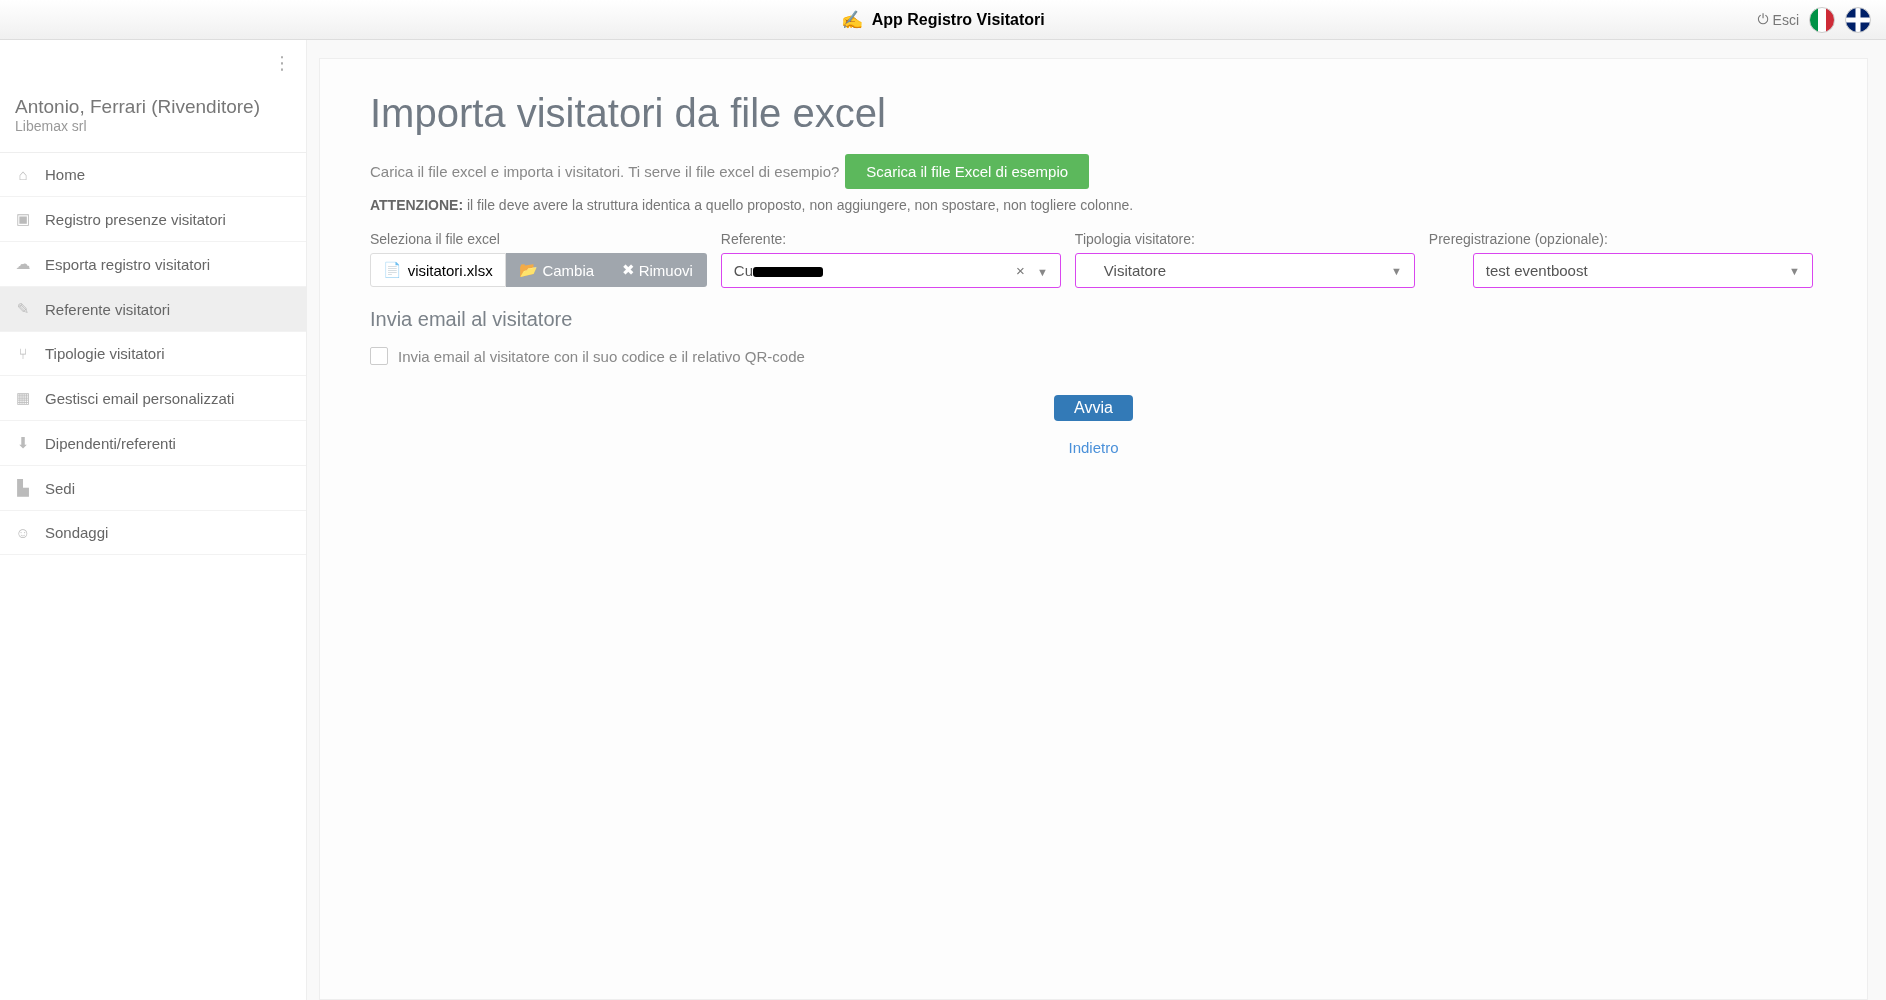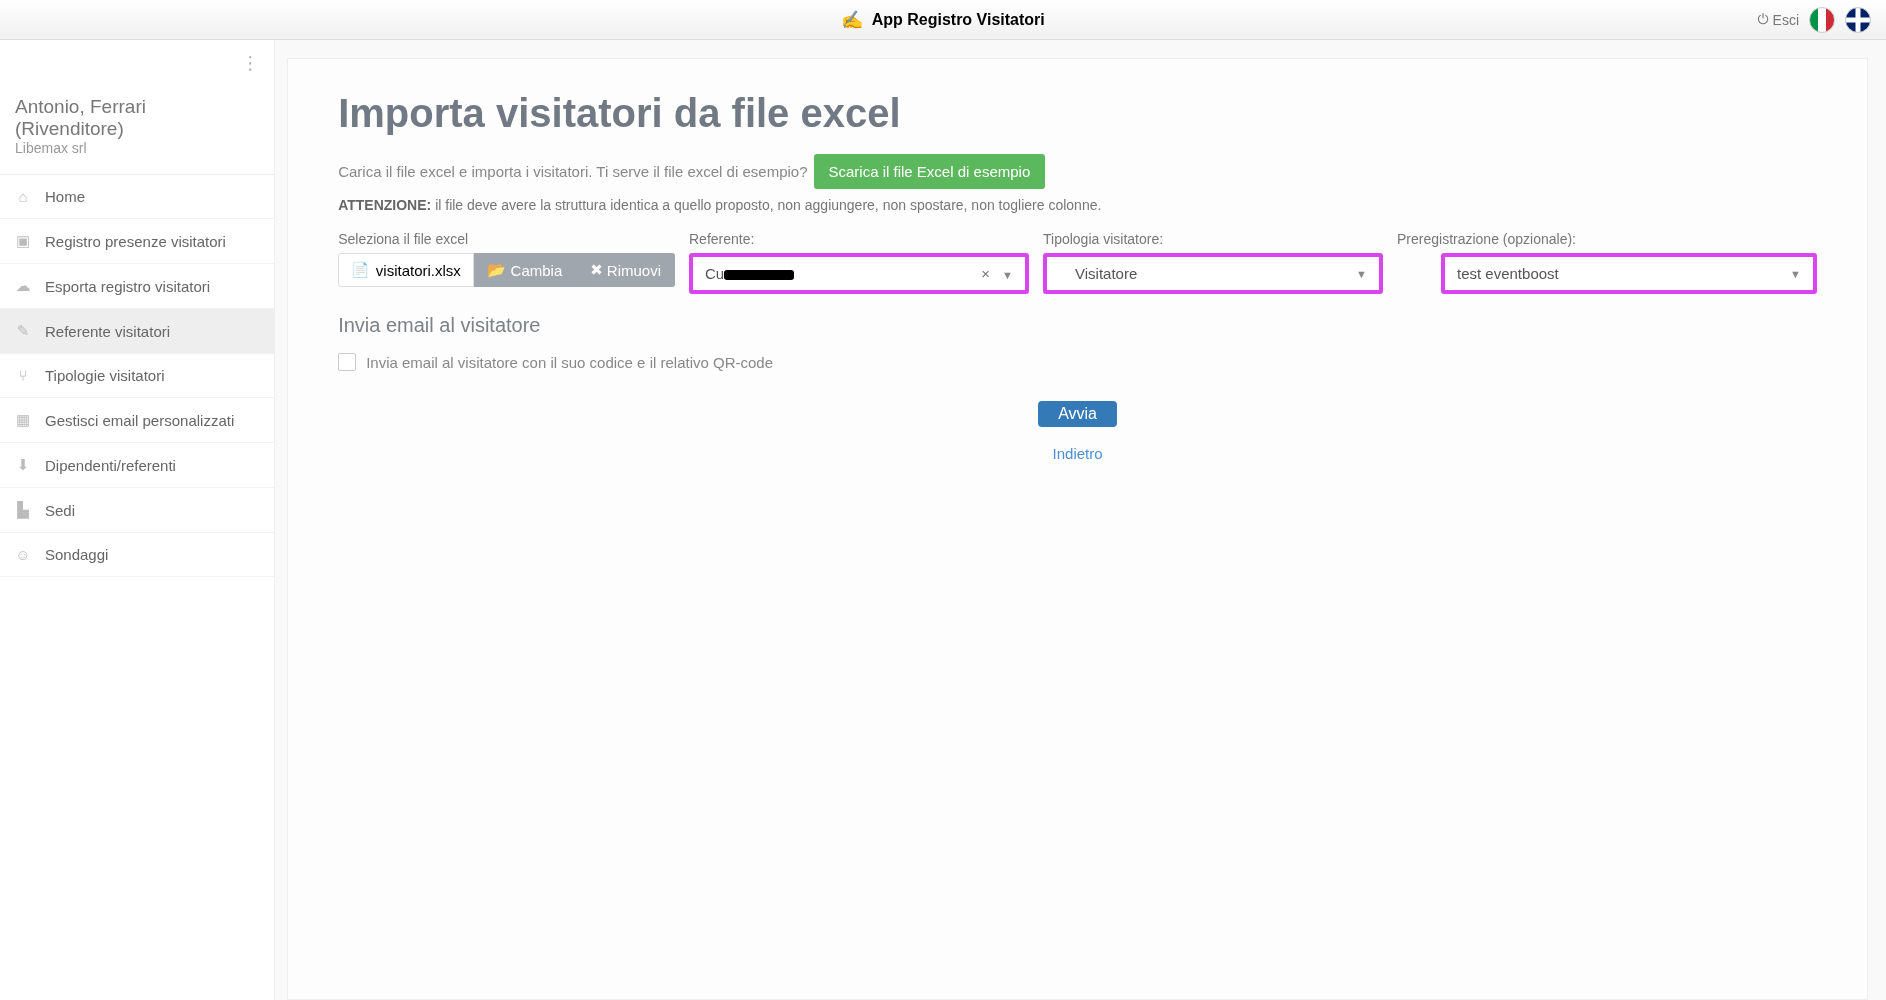--- a/index.html
+++ b/index.html
@@ -18,37 +18,37 @@
 .container { display:flex; }
 .sidebar { width:307px; background:#fff; min-height:960px; border-right:1px solid #eee; }
 .sidebar-dots { text-align:right; color:#aaa; font-size:18px; padding:12px 15px; }
 .profile { padding:10px 15px 18px; border-bottom:1px solid #eee; }
 .profile-name { color:#777; font-size:19px; font-weight:400; }
 .profile-sub { color:#999; font-size:14px; }
 .nav-item { display:flex; align-items:center; gap:14px; padding:13px 15px; color:#666; font-size:15px; border-bottom:1px solid #f2f2f2; cursor:pointer; }
 .nav-item.active { background:#eee; }
 .nav-item i { color:#bbb; width:16px; display:inline-block; text-align:center; font-style:normal; }
 .main { flex:1; padding:32px 50px; background:#fdfdfd; margin:18px 18px 0 12px; border:1px solid #eee; }
-.page-title { font-size:40px; font-weight:700; color:#717a84; margin-bottom:18px; }
+.page-title { font-size:40px; font-weight:400; color:#717a84; margin-bottom:18px; }
 .info-line { font-size:15px; color:#888; margin-bottom:4px; display:flex; align-items:center; gap:6px; flex-wrap:wrap; }
-.btn-green { background:#5cb85c; color:#fff; border:none; padding:9px 15px; font-size:15px; border-radius:3px; cursor:pointer; }
+.btn-green { background:#5cb85c; color:#fff; border:none; padding:9px 21px; font-size:15px; border-radius:3px; cursor:pointer; }
 .attn { font-size:14px; color:#777; margin-top:8px; margin-bottom:18px; }
 .attn b { color:#666; }
 .form-row { display:flex; gap:14px; margin-bottom:20px; }
 .form-group { display:flex; flex-direction:column; gap:6px; }
 .form-label { font-size:14px; color:#777; }
 .file-group { display:flex; }
 .file-name { background:#fff; border:1px solid #ddd; padding:7px 12px; font-size:15px; border-radius:3px 0 0 3px; display:flex; align-items:center; gap:6px; }
 .btn-gray { background:#a0a6ad; color:#fff; border:none; padding:8px 14px; font-size:15px; cursor:pointer; display:flex; align-items:center; gap:4px; }
 .btn-gray.mid { border-radius:0; }
 .btn-gray.last { border-radius:0 3px 3px 0; }
-.select-box { background:#fff; border:4px solid #d946ef; border-radius:3px; padding:8px 12px; font-size:15px; color:#555; display:flex; align-items:center; justify-content:space-between; }
+.select-box { background:#fff; border:1px solid #d946ef; border-radius:3px; padding:8px 12px; font-size:15px; color:#555; display:flex; align-items:center; justify-content:space-between; }
 .select-box.ref { width:340px; }
 .select-box.tip { width:340px;padding-left:28px; }
-.select-box.pre { width:376px;margin-left:44px; }
+.select-box.pre { width:340px;margin-left:44px; }
 .select-caret { color:#888; font-size:11px; }
 .select-clear { color:#777; margin-right:8px; }
 .redacted { display:inline-block; width:70px; height:10px; background:#000; border-radius:3px; vertical-align:middle; }
 .section-title { font-size:20px; font-weight:300; color:#7b8289; margin-top:20px; margin-bottom:16px; }
 .checkbox-row { display:flex; align-items:center; gap:10px; font-size:15px; color:#888; }
 .checkbox-box { width:18px; height:18px; border:1.5px solid #ccc; border-radius:2px; background:#fff; }
 .action-area { text-align:center; margin-top:30px; }
 .btn-blue { background:#337ab7; color:#fff; border:none; padding:4px 20px; font-size:16px; border-radius:4px; cursor:pointer; }
 .back-link { display:block; margin-top:18px; color:#4a90d9; font-size:15px; text-decoration:none; }
 </style>

